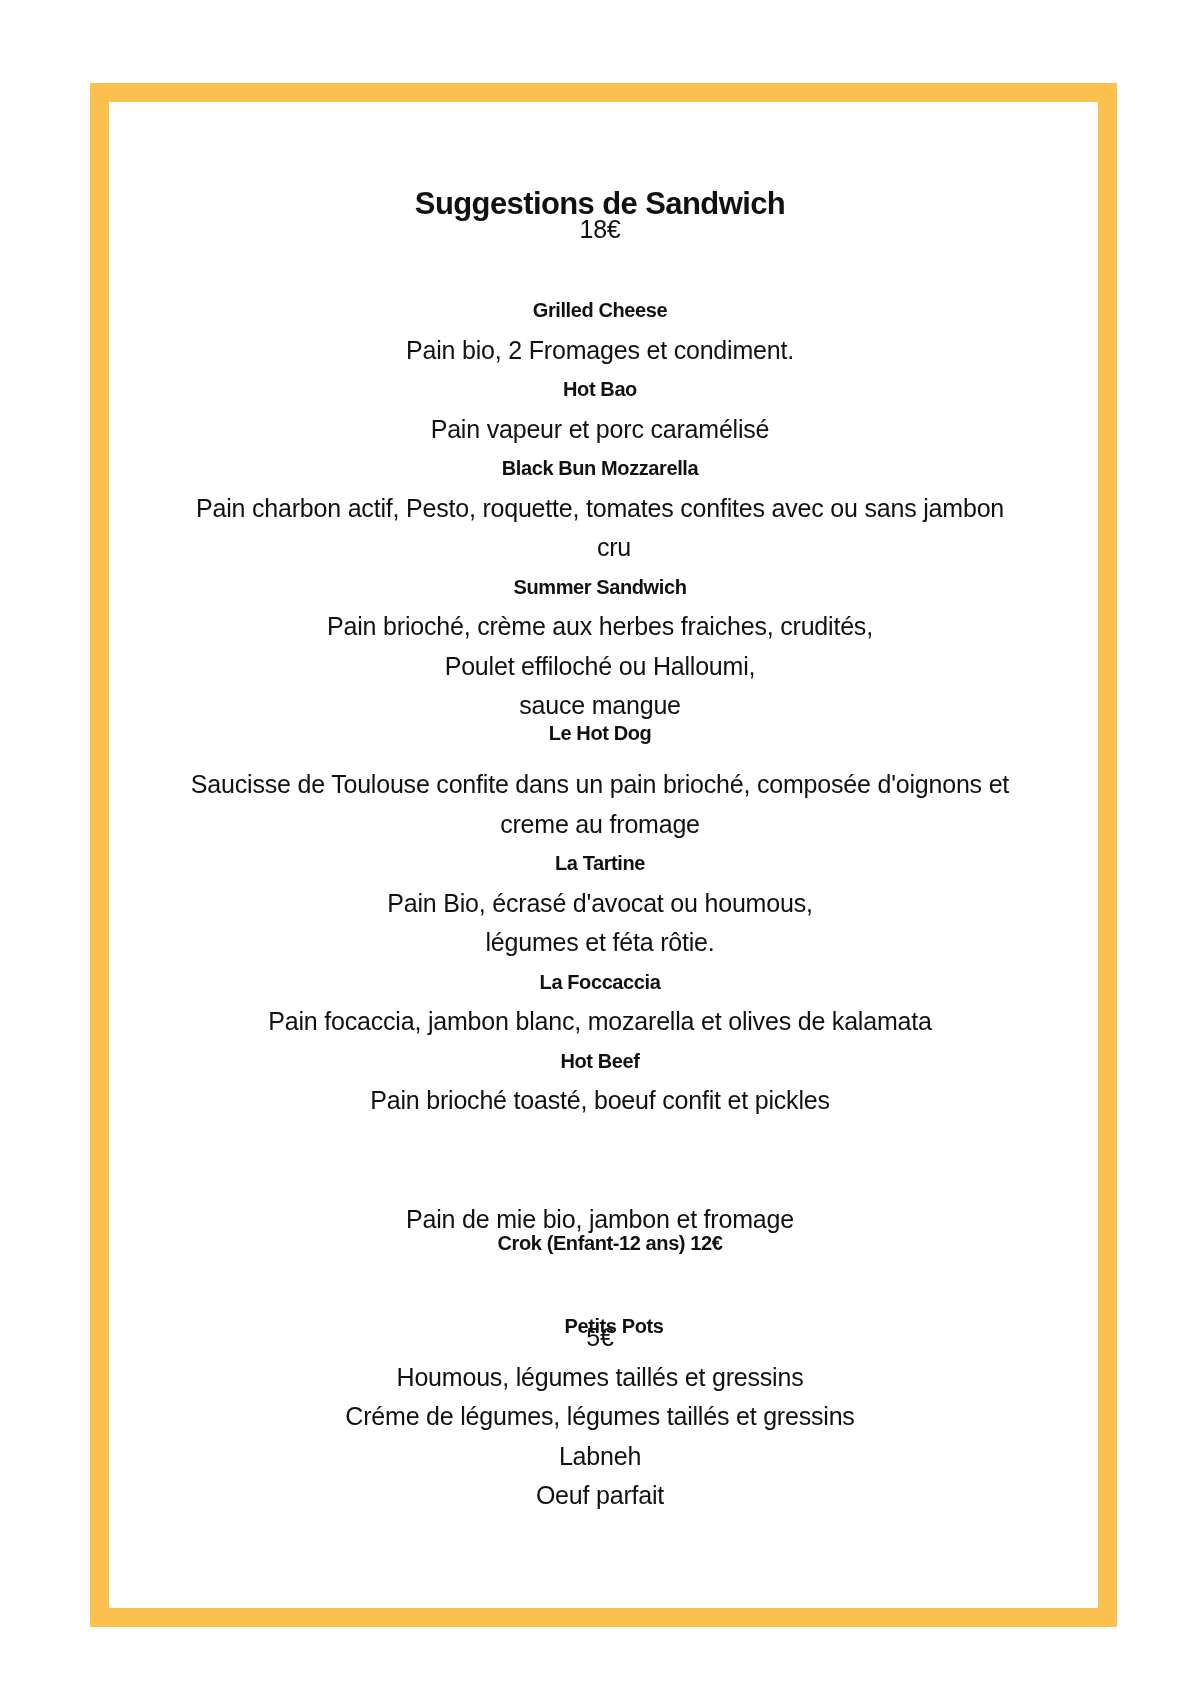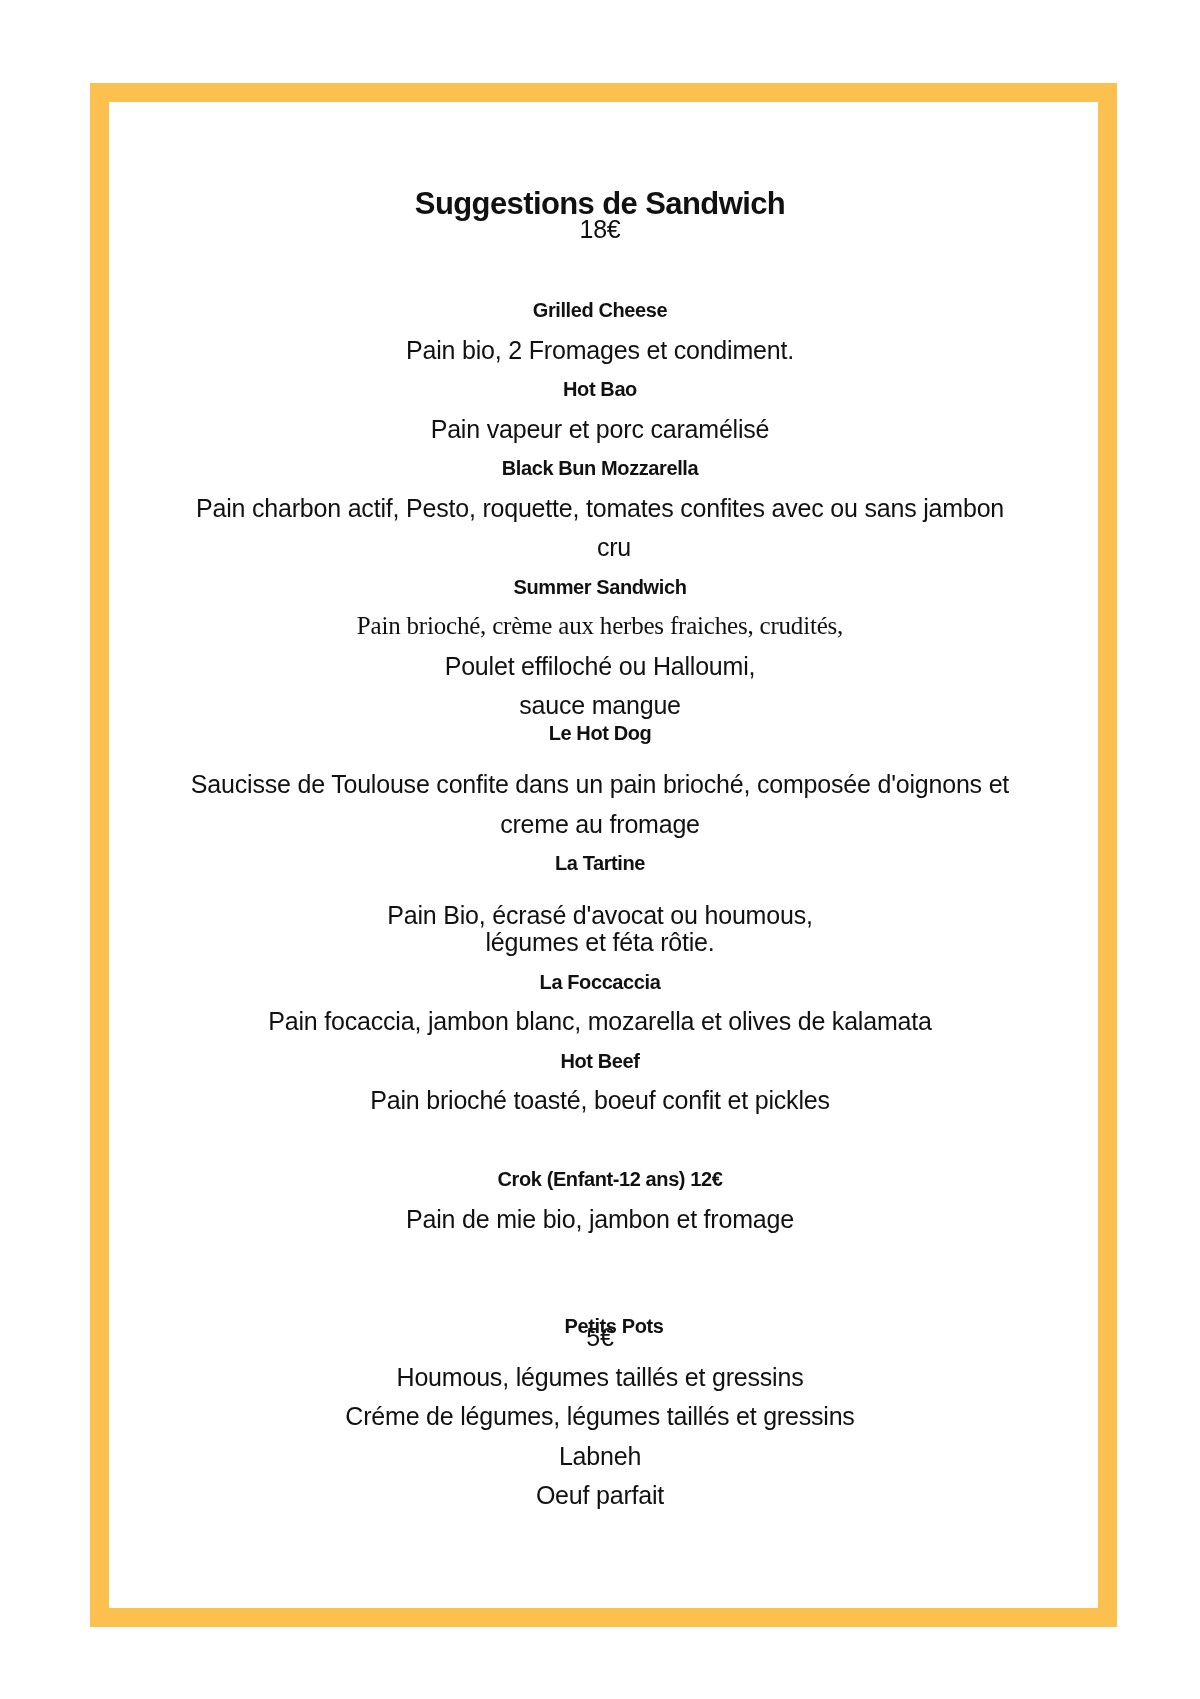--- a/index.html
+++ b/index.html
@@ -70,39 +70,39 @@
   <div class="line desc" style="top:335px;">Pain bio, 2 Fromages et condiment.</div>
 
   <div class="line item-name" style="top:374px;">Hot Bao</div>
   <div class="line desc" style="top:414px;">Pain vapeur et porc caramélisé</div>
 
   <div class="line item-name" style="top:453px;">Black Bun Mozzarella</div>
   <div class="line desc" style="top:493px;">Pain charbon actif, Pesto, roquette, tomates confites avec ou sans jambon</div>
   <div class="line desc" style="top:532px;margin-left:28px;">cru</div>
 
   <div class="line item-name" style="top:572px;">Summer Sandwich</div>
-  <div class="line desc" style="top:611px;font-family:Liberation Serif, serif;">Pain brioché, crème aux herbes fraiches, crudités,</div>
+  <div class="line desc" style="top:611px;">Pain brioché, crème aux herbes fraiches, crudités,</div>
   <div class="line desc" style="top:651px;">Poulet effiloché ou Halloumi,</div>
   <div class="line desc" style="top:690px;">sauce mangue</div>
 
   <div class="line item-name" style="top:718px;">Le Hot Dog</div>
   <div class="line desc" style="top:769px;">Saucisse de Toulouse confite dans un pain brioché, composée d'oignons et</div>
   <div class="line desc" style="top:809px;">creme au fromage</div>
 
   <div class="line item-name" style="top:848px;">La Tartine</div>
-  <div class="line desc" style="top:888px;margin-top:12px;">Pain Bio, écrasé d'avocat ou houmous,</div>
+  <div class="line desc" style="top:888px;">Pain Bio, écrasé d'avocat ou houmous,</div>
   <div class="line desc" style="top:927px;">légumes et féta rôtie.</div>
 
   <div class="line item-name" style="top:967px;">La Foccaccia</div>
   <div class="line desc" style="top:1006px;">Pain focaccia, jambon blanc, mozarella et olives de kalamata</div>
 
   <div class="line item-name" style="top:1046px;">Hot Beef</div>
   <div class="line desc" style="top:1085px;">Pain brioché toasté, boeuf confit et pickles</div>
 
-  <div class="line item-name" style="top:1164px;padding-left:20px;">Crok (Enfant-12 ans) 12€</div>
+  <div class="line item-name" style="top:1228px;padding-left:20px;">Crok (Enfant-12 ans) 12€</div>
   <div class="line desc" style="top:1204px;">Pain de mie bio, jambon et fromage</div>
 
   <div class="line item-name" style="top:1311px;margin-left:28px;">Petits Pots</div>
   <div class="line desc" style="top:1322px;">5€</div>
   <div class="line desc" style="top:1362px;">Houmous, légumes taillés et gressins</div>
   <div class="line desc" style="top:1401px;">Créme de légumes, légumes taillés et gressins</div>
   <div class="line desc" style="top:1441px;">Labneh</div>
   <div class="line desc" style="top:1480px;">Oeuf parfait</div>
 </div>
 

